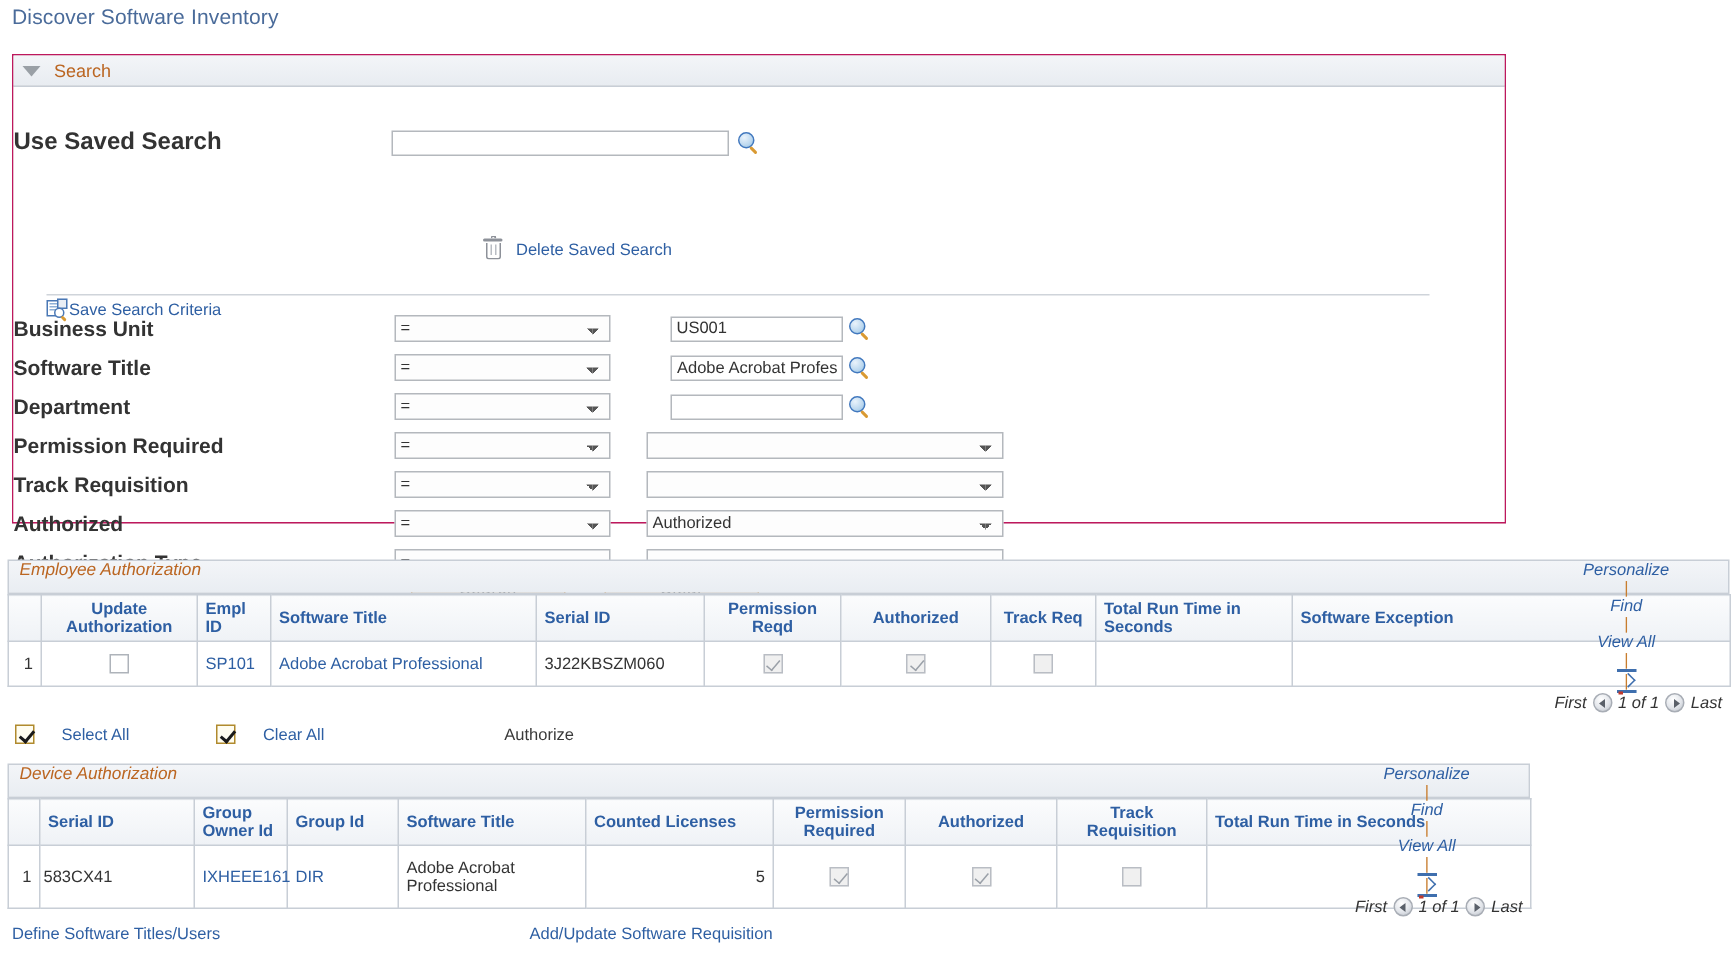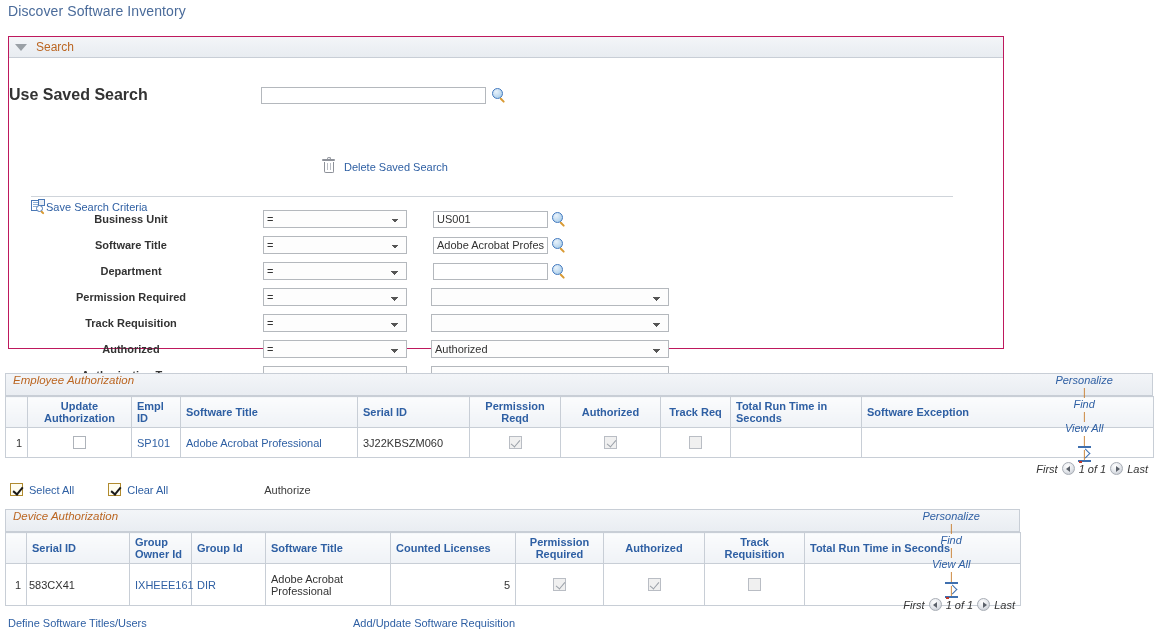--- a/index.html
+++ b/index.html
@@ -132,38 +132,38 @@
   }
 
   .divider-line {
     position:absolute; left:22px; top:138px; width:922px; height:1px; background:#cfd4da;
   }
 
   
   .crit { position:absolute; left:0; top:148px; width:100%; }
   .crit-row { display:flex; align-items:center; height:26px; }
   .crit-lbl {
-    width: 252px; text-align:center; padding-right:8px;
-    font-weight:bold; font-size:11px; color:#333;
+    width: 252px; text-align:left; padding-right:8px;
+    font-weight:bold; font-size:14px; color:#333;
   }
   .ps-select {
     font-family:"Liberation Sans", sans-serif; font-size:11px; color:#333;
     height:18px; padding:0 2px 0 3px;
     border:1px solid #b4b8bd; background:#fdfdfd;
     -webkit-appearance:none; appearance:none;
     background-image:
       linear-gradient(45deg, transparent 50%, #555 50%),
       linear-gradient(135deg, #555 50%, transparent 50%);
     background-position: calc(100% - 11px) 8px, calc(100% - 7px) 8px;
     background-size: 4px 4px, 4px 4px;
     background-repeat:no-repeat;
   }
   .op-select { width:144px; margin-left:2px; }
   .val-select { width:238px; margin-left:24px; }
-  .val-input { width:115px; margin-left:26px; }
+  .val-input { width:115px; margin-left:40px; }
 
   .btn-row { position:absolute; left:0; top:325px; width:100%; }
   .ps-btn {
     font-family:"Liberation Sans", sans-serif; font-size:11px; color:#333;
     border:1px solid #d08c39;
     background: linear-gradient(to bottom,#fdf2e2 0%,#fae3c6 100%);
     height:19px; width:103px; cursor:pointer;
     border-radius:1px;
     letter-spacing:0.6px;
   }
@@ -251,21 +251,21 @@
     position:relative;
   }
   .cb.dis { background:#f0f0f0; border-color:#b9bdc4; }
   .cb.dis.chk::after{
     content:""; position:absolute; left:3.5px; top:1px;
     width:4px; height:8px; border:solid #9aa0a8;
     border-width:0 1.6px 1.6px 0; transform:rotate(40deg);
   }
 
   
-  .selclear { position:absolute; left:10px; top:483px; display:flex; align-items:center; }
+  .selclear { position:absolute; left:10px; top:483px; display:flex; align-items:center;gap:12px; }
   .cbchecked {
     display:inline-block;width:13px;height:13px;
     border:1px solid #b08a2e;background:#fffdf0;position:relative;vertical-align:middle;
   }
   .cbchecked::after{
     content:""; position:absolute; left:3.5px; top:0.5px;
     width:4px; height:8px; border:solid #1a1a1a;
     border-width:0 2.2px 2.2px 0; transform:rotate(40deg);
   }
   .sc-label { margin-left:6px; }

